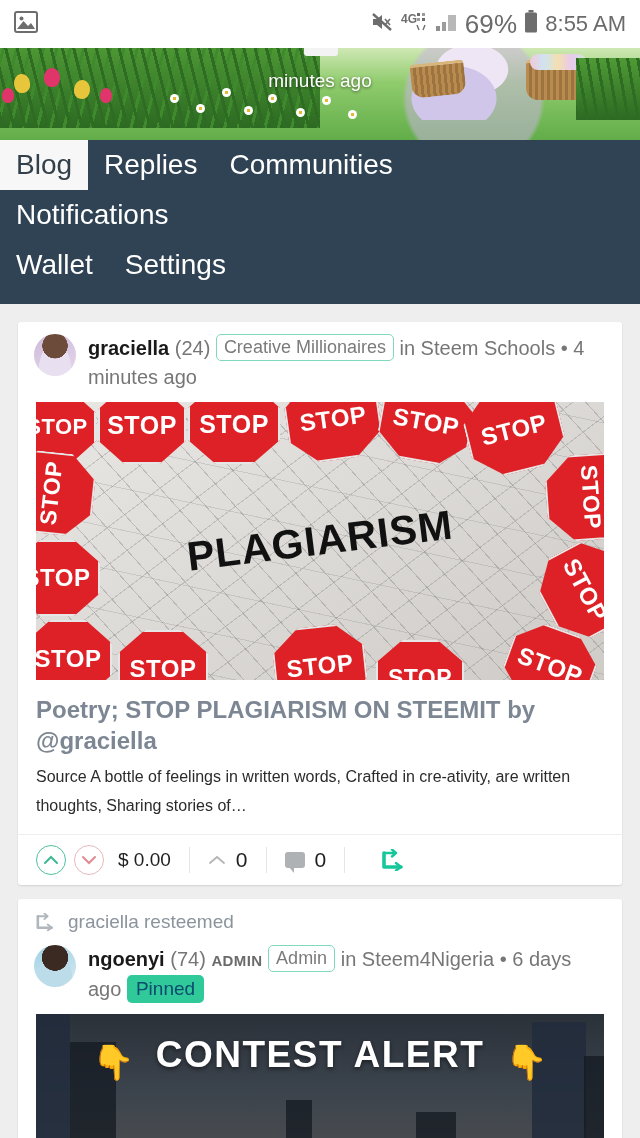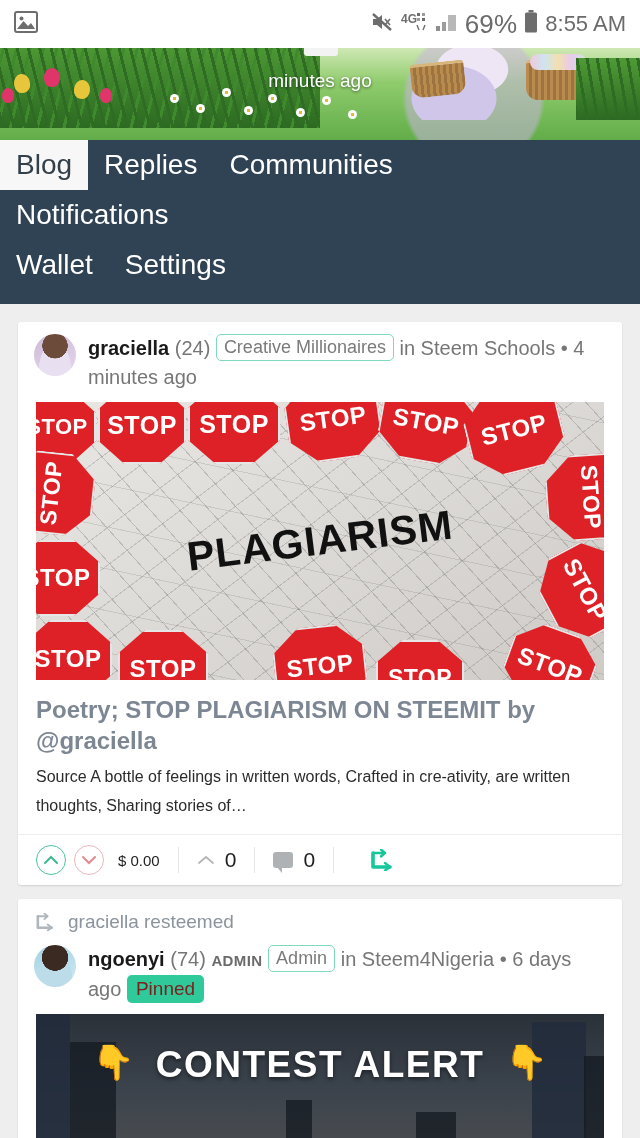--- a/index.html
+++ b/index.html
@@ -121,21 +121,21 @@
   .meta { font-size: 20px; line-height: 29px; color: #767676; }
   .meta .author { color: #1a1a1a; font-weight: bold; }
   .meta .rep { color: #767676; }
   .meta .admin-tag { font-size: 15px; color: #6b6b6b; letter-spacing: .4px; font-weight: bold; }
   .badge-outline {
     display: inline-block; border: 1px solid #7fd9bf; border-radius: 5px;
     padding: 1px 7px; color: #7b7b7b; font-size: 18px; line-height: 23px;
     vertical-align: 2px;
   }
   .badge-pinned {
-    display: inline-block; background: #2fc99a; color: #7f1d1d; border-radius: 5px;
+    display: inline-block; background: #2fc99a; color: #0c4a6e; border-radius: 5px;
     padding: 2px 9px; font-size: 19px; line-height: 24px; vertical-align: 1px;
   }
   .plag-img {
     position: relative; height: 278px; margin: 6px 18px 0 18px; width: calc(100% - 36px);
     background: #d9d6d2; overflow: hidden;
   }
   .plag-img .crack {
     position: absolute; inset: 0;
     background:
       repeating-linear-gradient(48deg, rgba(120,120,120,.35) 0 1px, rgba(0,0,0,0) 1px 22px),
@@ -166,40 +166,40 @@
   .post-foot {
     display: flex; align-items: center; border-top: 1px solid #eeeeee;
     padding: 10px 18px; gap: 0;
   }
   .vote-circle {
     width: 30px; height: 30px; border-radius: 50%; display: flex;
     align-items: center; justify-content: center;
   }
   .vote-up { border: 1.5px solid #4cc1a1; color: #3fb893; }
   .vote-down { border: 1.5px solid #e8b8bb; color: #e08b90; margin-left: 8px; }
-  .payout { font-size: 15px; color: #1f1f1f; margin-left: 14px; }
+  .payout { font-size: 19px; color: #1f1f1f; margin-left: 14px; }
   .divider { width: 1px; height: 26px; background: #e6e6e6; margin: 0 18px; }
   .foot-stat { display: flex; align-items: center; gap: 10px; color: #1f1f1f; font-size: 21px; }
   .bubble { width: 20px; height: 16px; background: #aeb2b4; border-radius: 3px; position: relative; }
   .bubble::after {
     content: ""; position: absolute; left: 4px; bottom: -5px; width: 0; height: 0;
     border-left: 5px solid transparent; border-right: 0 solid transparent;
     border-top: 6px solid #aeb2b4;
   }
   .resteem-btn { color: #16c79a; margin-left: 18px; display: flex; align-items: center; }
 
   .contest-img {
     position: relative; height: 138px; margin: 6px 18px 0 18px; width: calc(100% - 36px);
     overflow: hidden;
     background: linear-gradient(180deg,#2b3139 0%, #3b434c 55%, #4b4d50 100%);
   }
   .contest-img .bldg { position: absolute; bottom: 0; background: rgba(20,26,33,.75); }
   .contest-img .bldg.tall { background: rgba(33,44,60,.85); }
   .contest-text {
-    position: absolute; left: 0; right: 0; top: 30px; text-align: center;
+    position: absolute; left: 0; right: 0; top: 20px; text-align: center;
     color: #ffffff; font-size: 37px; font-weight: bold; letter-spacing: 1.5px;
     text-shadow: 0 2px 4px rgba(0,0,0,.5);
   }
   .hand { position: absolute; top: 28px; font-size: 34px; }
   .hand.l { left: 56px; }
   .hand.r { right: 56px; }
 </style>
 </head>
 <body>
 

